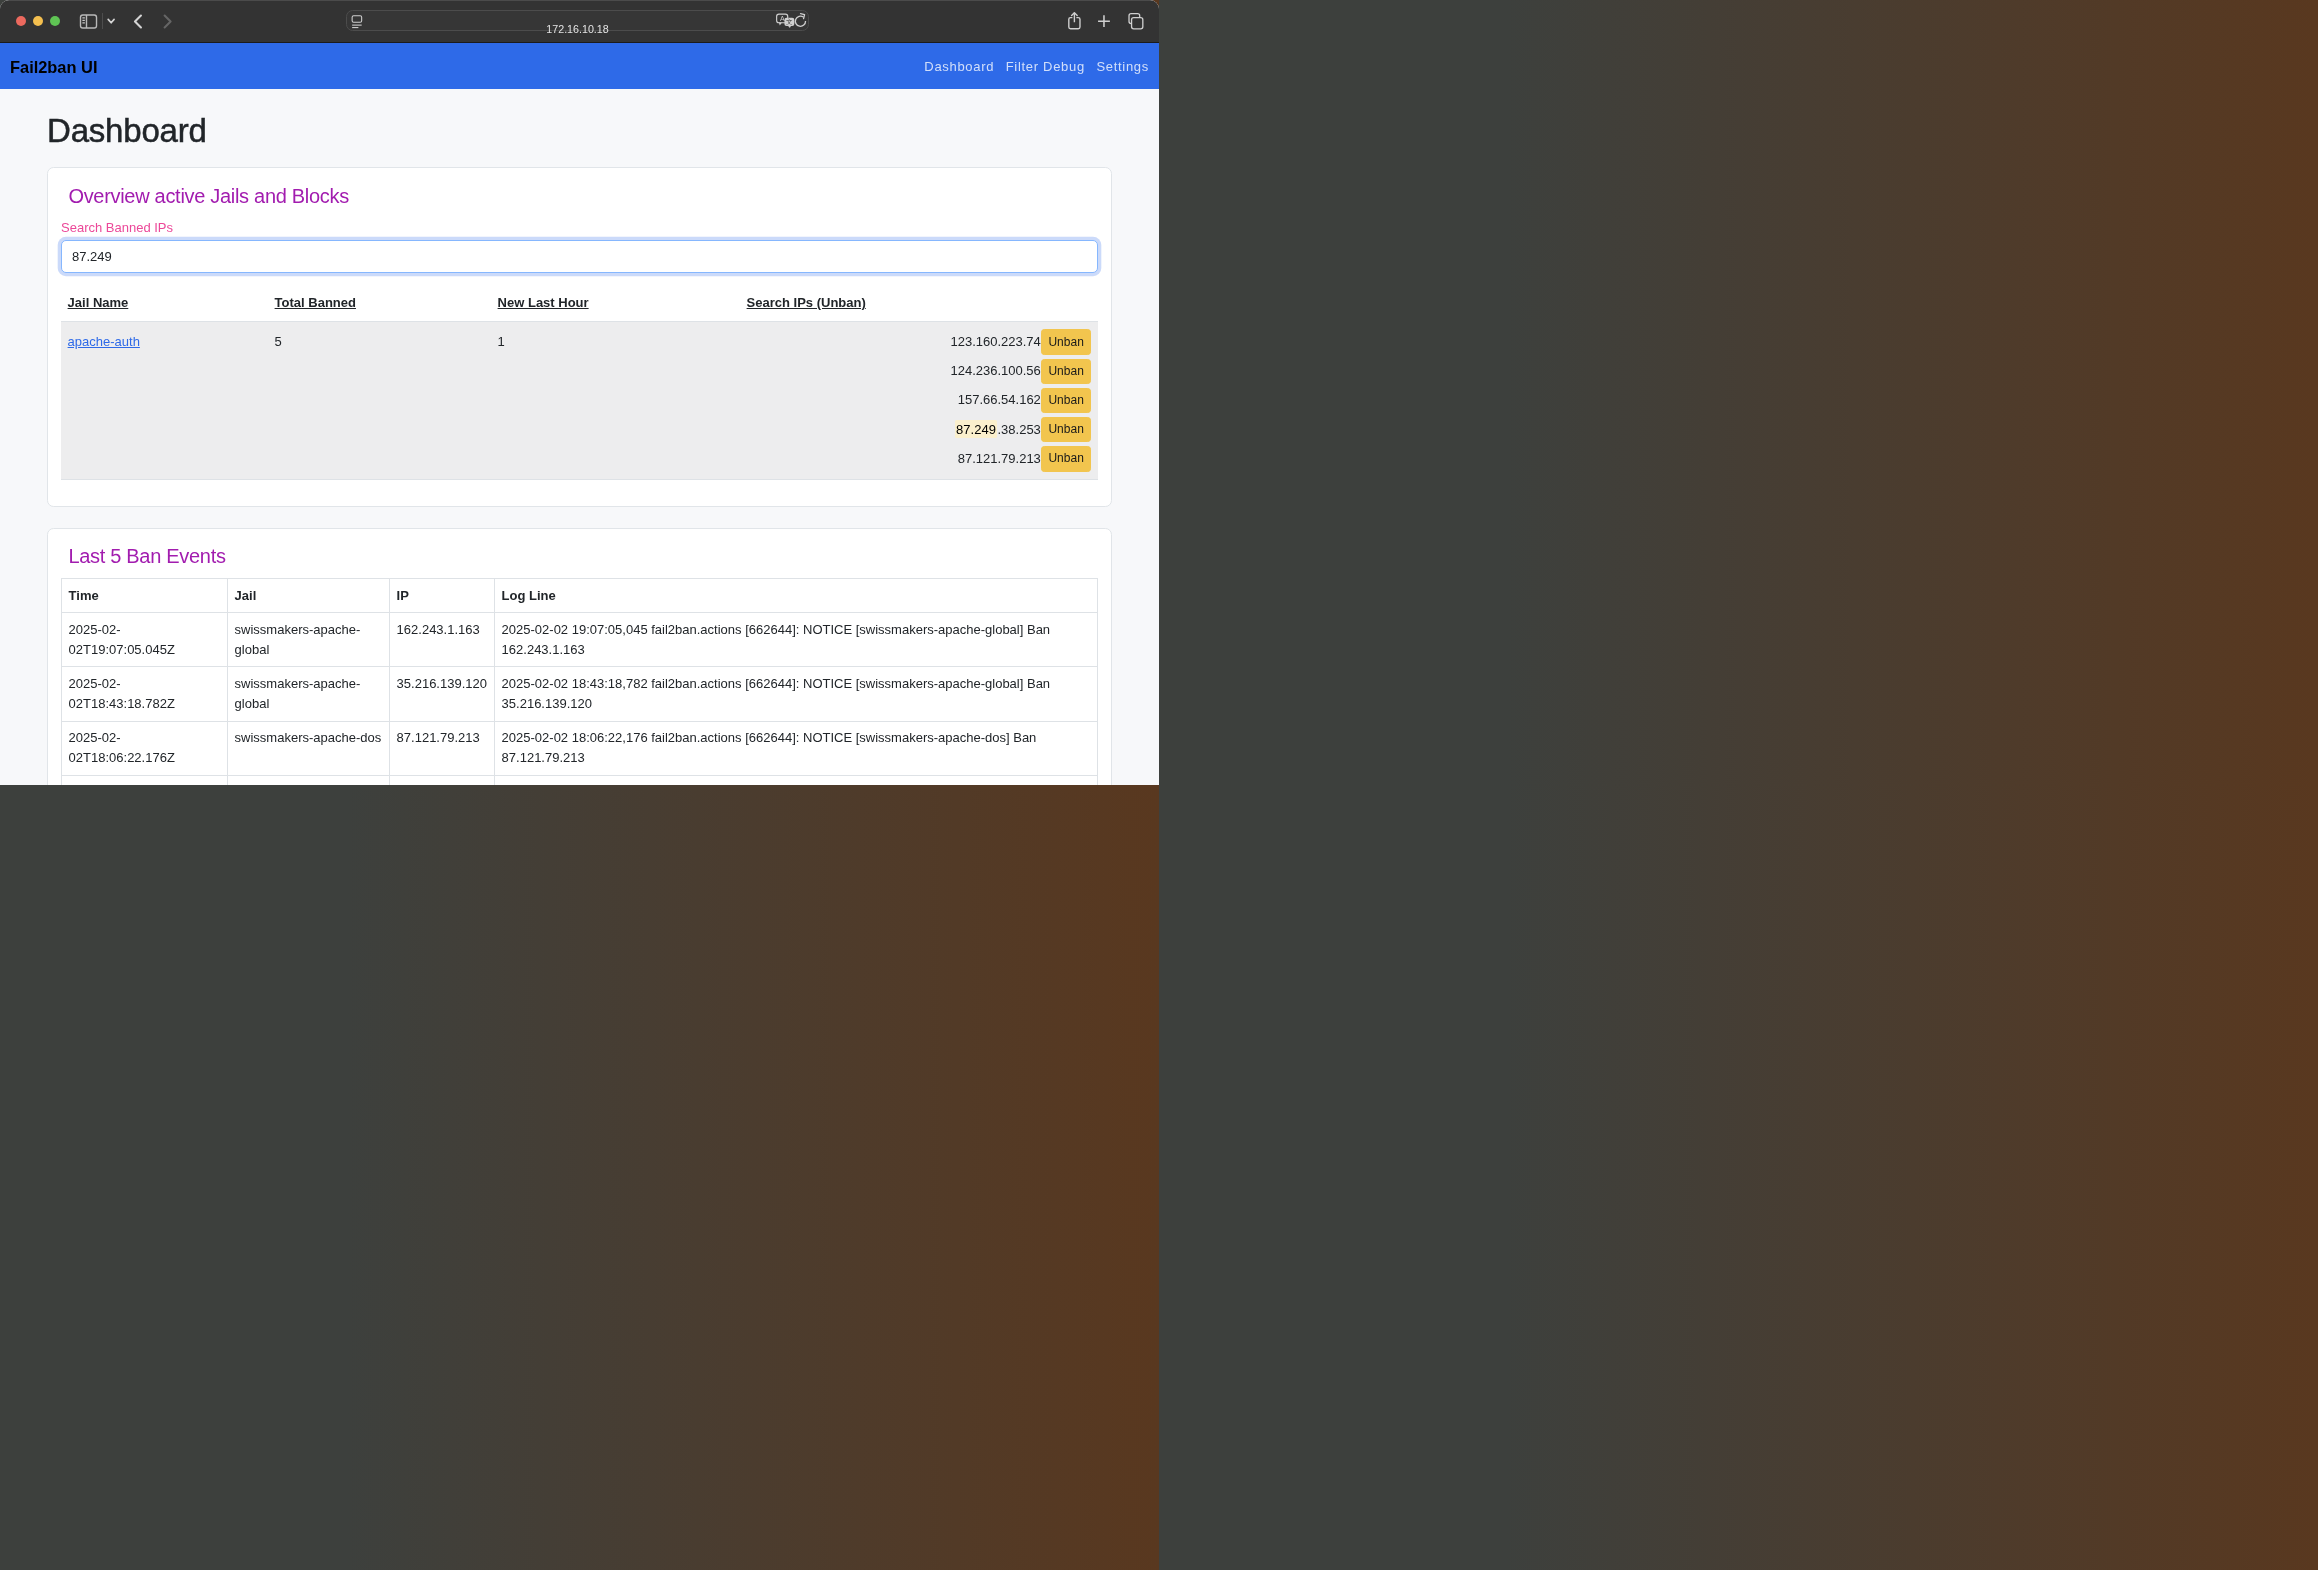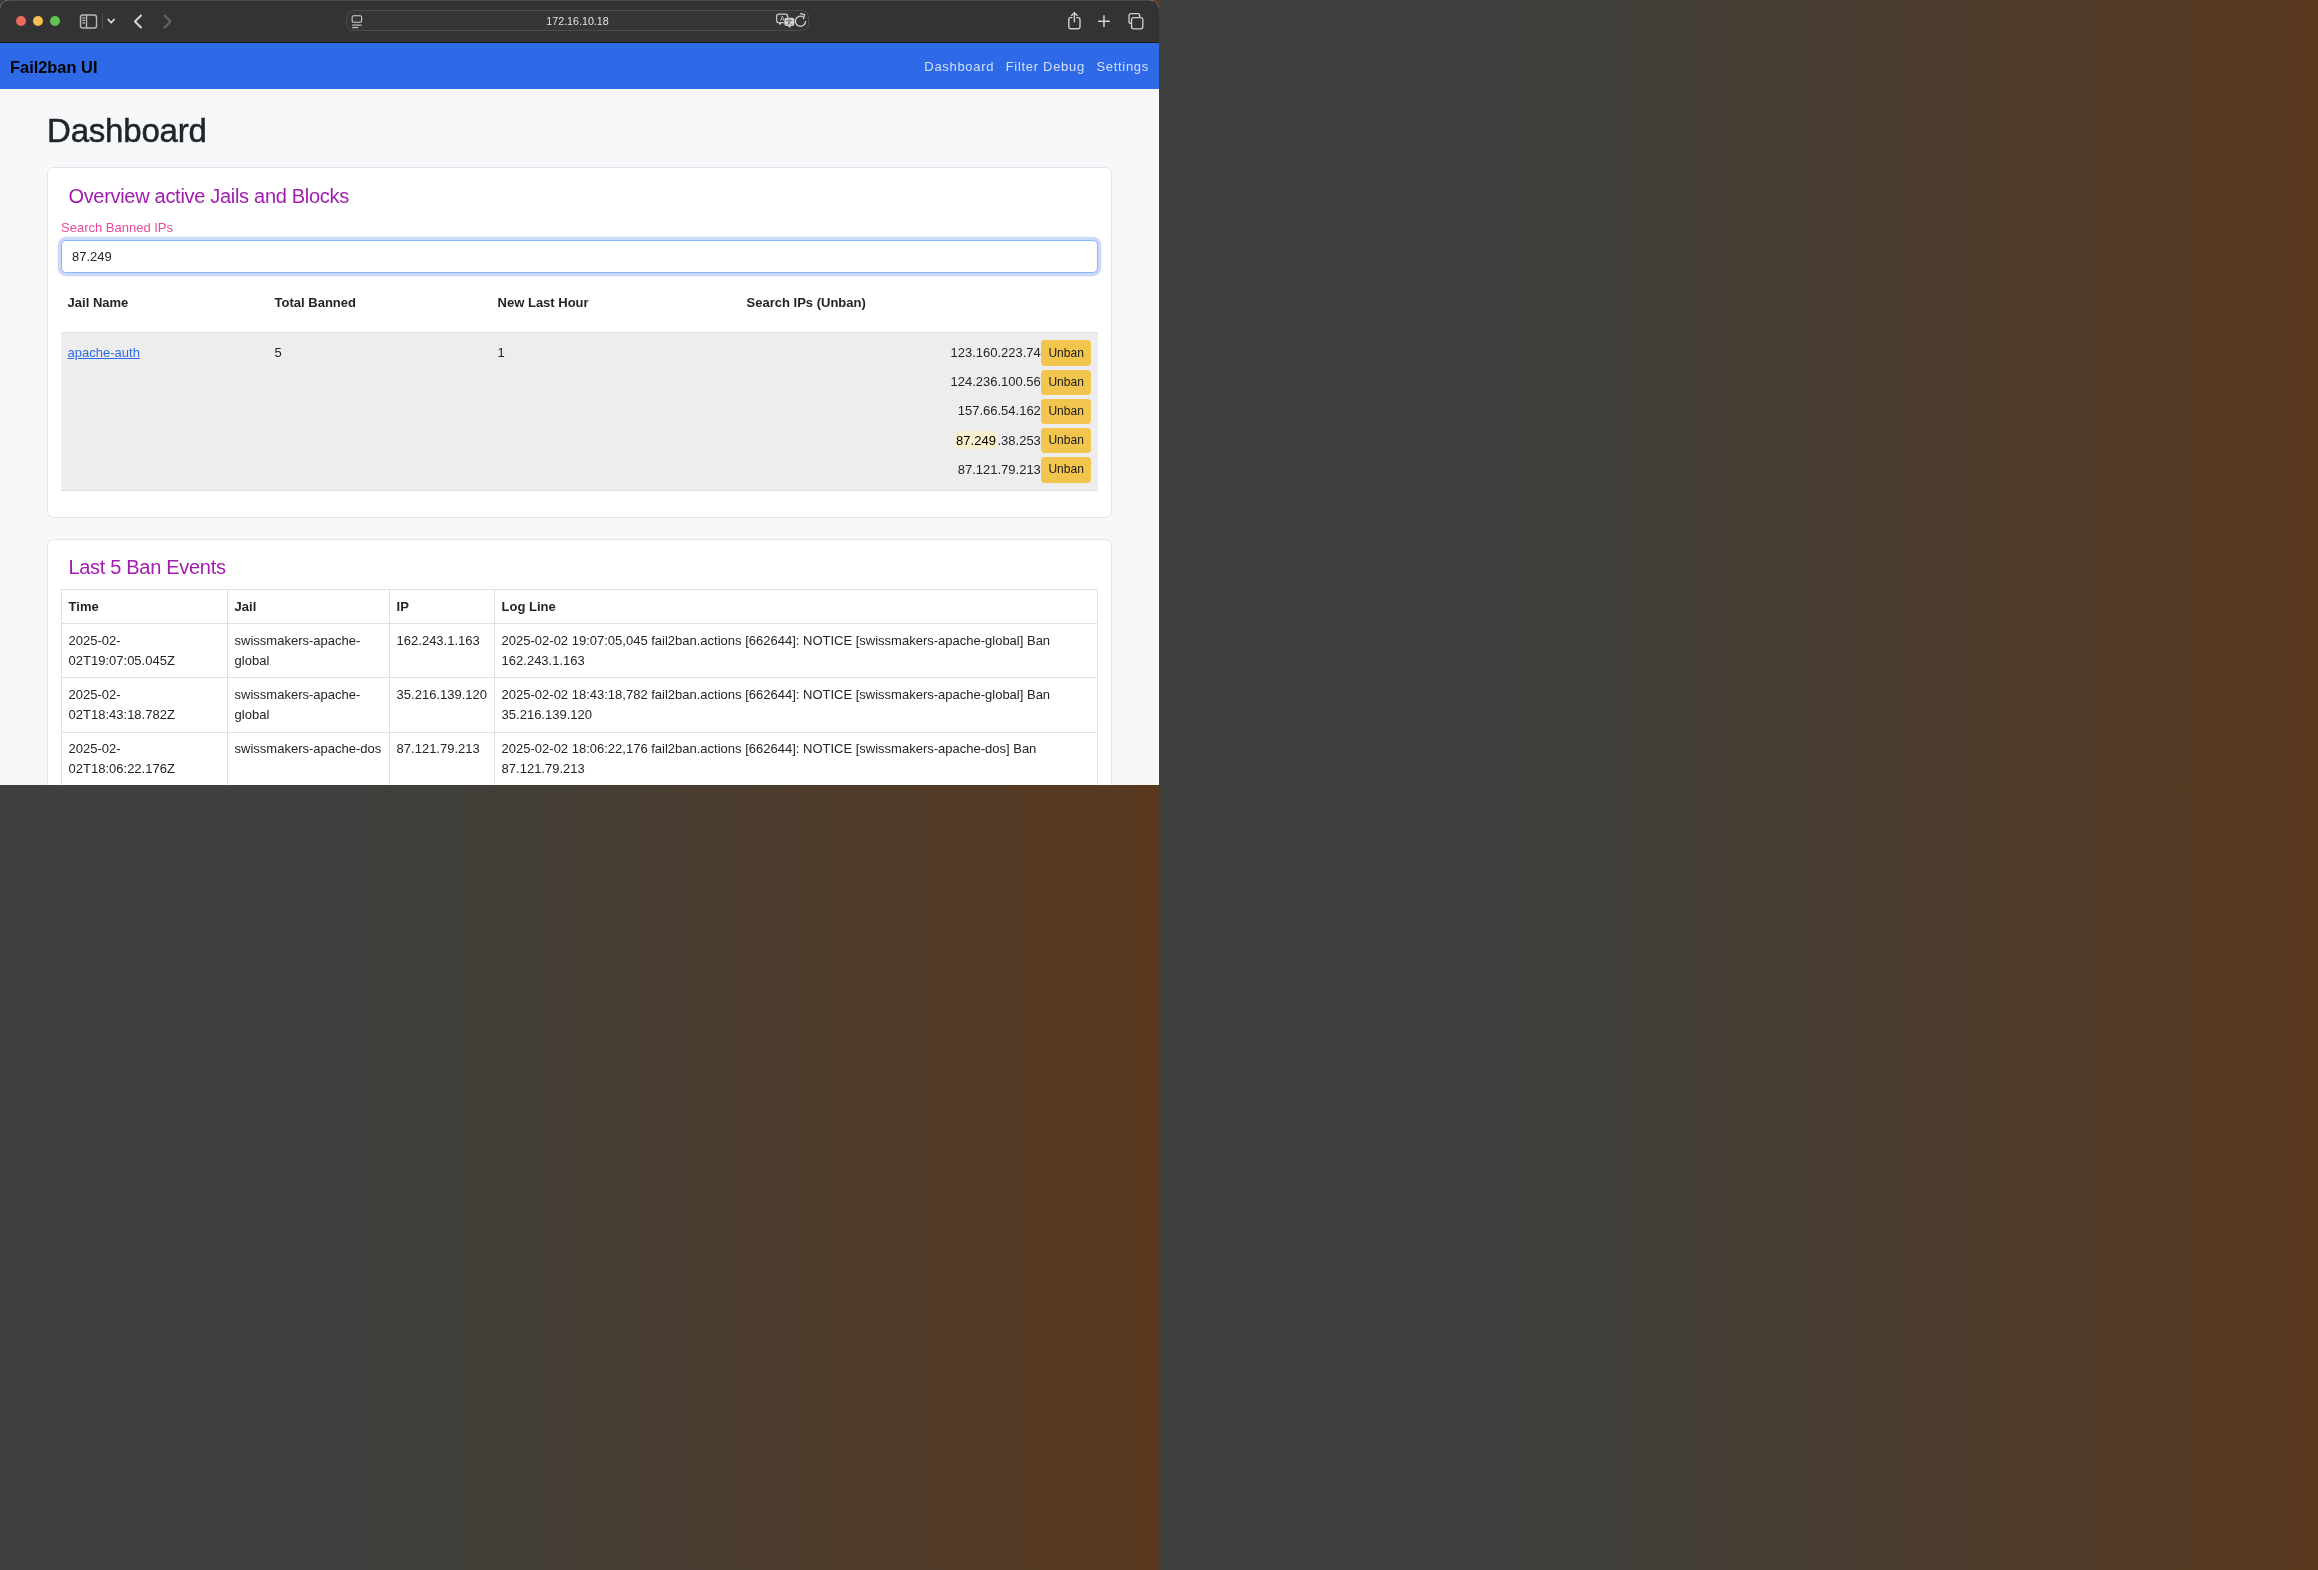--- a/index.html
+++ b/index.html
@@ -7,21 +7,21 @@
 body { font-family:"Liberation Sans", sans-serif; background:linear-gradient(90deg,#3d403d 0%,#3d403d 30%,#59381f 100%); }
 .window { position:absolute; left:0; top:0; width:1159px; height:785px; border-radius:9px 9px 0 0; overflow:hidden; background:#f7f8fa; box-shadow:inset 0 0.8px 0 rgba(255,255,255,.25); }
 
 .chrome { position:relative; height:43px; background:#333333; border-bottom:0.8px solid #1b1b1b; box-shadow:inset 0 0.8px 0 rgba(255,255,255,.16); }
 .dot { position:absolute; top:16.4px; width:10px; height:10px; border-radius:50%; }
 .dot.r { left:15.6px; background:#ec695e; }
 .dot.y { left:33px; background:#f4bf4f; }
 .dot.g { left:50px; background:#5fc454; }
 .divider { position:absolute; left:102px; top:13px; width:0.8px; height:16.4px; background:#4d4d4d; }
 .urlbar { position:absolute; left:346px; top:10px; width:463px; height:21.4px; border:0.8px solid #4c4c4c; border-radius:6.6px; background:#363636; }
-.urltext { position:absolute; left:0; right:0; top:0; height:21.4px; line-height:20.5px; text-align:center; color:#e3e3e3; font-size:10.7px; }
+.urltext { position:absolute; left:0; right:0; top:8px; height:21.4px; line-height:20.5px; text-align:center; color:#e3e3e3; font-size:10.7px; }
 
 .navbar { position:relative; height:46px; background:#2e6ae8; color:#fff; }
 .brand { position:absolute; left:10px; top:11.5px; font-size:16.4px; line-height:25px; font-weight:700; color:#000000; }
 .navlinks { position:absolute; right:10px; top:14px; }
 .navlinks a { color:rgba(255,255,255,.78); text-decoration:none; font-size:13px; line-height:20px; margin-left:11.5px; letter-spacing:0.7px; }
 
 .page { position:relative; width:1159px; }
 .container { width:1085px; margin:0 auto; padding:0 10px; }
 h1 { font-size:33px; line-height:39px; font-weight:400; -webkit-text-stroke:0.5px #212529; color:#212529; letter-spacing:-0.2px; margin-top:22px; margin-bottom:17px; }
 .card { background:#fff; border:0.8px solid #e1e5e9; border-radius:6.6px; margin-bottom:20.5px; }
@@ -29,21 +29,21 @@
 .card-title { font-size:20px; line-height:24px; font-weight:400; color:#a21caf; margin-bottom:10.7px; padding-left:7.4px; letter-spacing:-0.3px; }
 .card-title.mb2 { margin-bottom:10px; }
 label.form-label { display:block; font-size:13px; line-height:20px; color:#ec4899; margin-bottom:2px; }
 input.form-control { display:block; width:100%; height:33px; padding:5px 10px; font-size:13px; font-family:"Liberation Sans",sans-serif; color:#212529; background:#fff; border:0.8px solid #86b7fe; border-radius:5px; outline:0; box-shadow:0 0 0 3.3px rgba(49,107,234,.25); }
 
 table { border-collapse:collapse; width:100%; color:#212529; }
 .t1 { margin-top:11.5px; margin-bottom:13px; }
 .t1 th, .t1 td { text-align:left; vertical-align:top; padding:6.6px; font-size:13px; line-height:20px; }
 .t1 tbody td { padding-top:10.3px; padding-bottom:7.4px; }
 .t1 tbody td.ipcell { padding-top:7.4px; }
-.t1 thead th { border-bottom:0.8px solid #dee2e6; padding-top:8.2px; padding-bottom:19px; }
+.t1 thead th { border-bottom:0.8px solid #dee2e6; padding-top:8.2px; padding-bottom:8px;text-decoration:underline; }
 .t1 tbody tr { background:#ededee; }
 .t1 tbody td { border-bottom:0.8px solid #dee2e6; }
 a.jail { color:#2e6ae8; }
 .iprow { display:flex; justify-content:flex-end; align-items:center; margin-bottom:3.7px; height:25.5px; }
 .iprow:last-child { margin-bottom:0; }
 .btn-unban { display:inline-block; background:#f2c54e; color:#1a1a1a; font-size:12px; line-height:17px; padding:3.3px 6.6px; border-radius:3.3px; border:0.8px solid #f2c54e; font-family:"Liberation Sans",sans-serif; }
 mark { background:#fbf0cd; padding:1.6px 1.6px; border-radius:1.6px; }
 
 .t2 { margin-top:0; }
 .t2 th, .t2 td { text-align:left; vertical-align:top; padding:6.6px; font-size:13px; line-height:20px; border:0.8px solid #dee2e6; }

